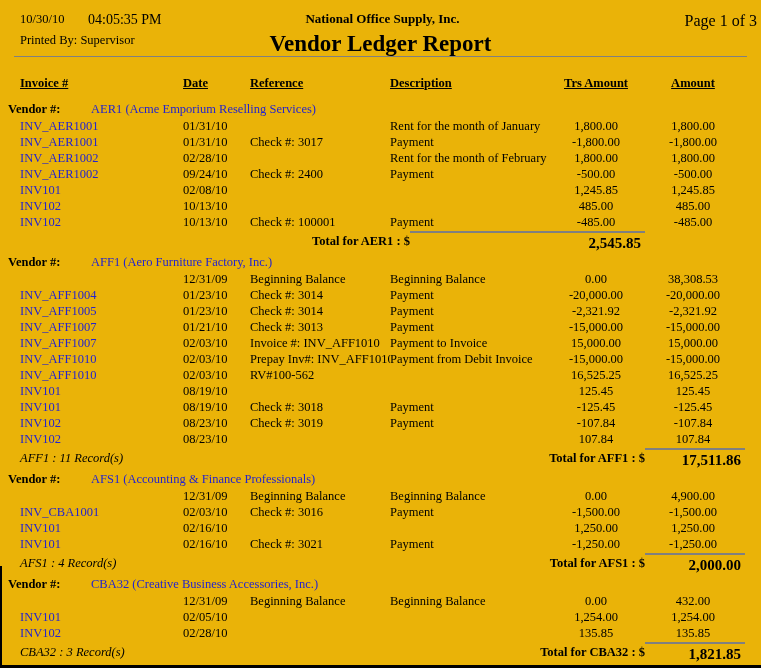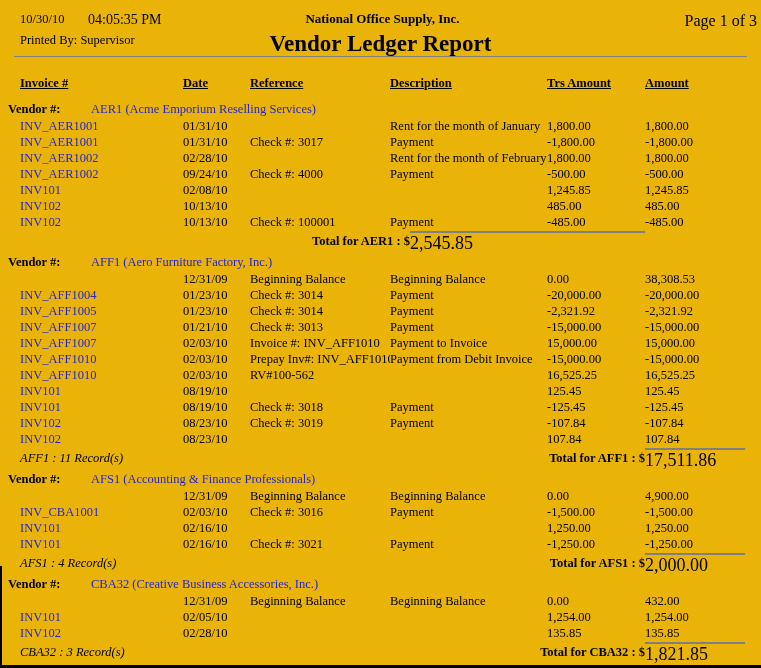--- a/index.html
+++ b/index.html
@@ -16,42 +16,42 @@
   .h-page   { position:absolute; right:4px; top:12px; font-size:16px; }
   .h-printedby { position:absolute; left:20px; top:33px; font-size:12.5px; }
   .h-title  { position:absolute; left:0; right:0; top:31px; text-align:center; font-weight:bold; font-size:23px; }
   .h-rule   { position:absolute; left:14px; right:14px; bottom:0; border-top:1px solid #808080; }
   
   .col-headers {
     display:grid; grid-template-columns:163px 67px 140px 157px 98px 100px;
     padding-left:20px; margin:19px 0 10px; font-weight:bold; font-size:12.5px;
   }
   .ch { text-decoration:underline; white-space:nowrap; }
-  .num { text-align:left; }
+  .num { text-align:center; }
   .amt { padding-right:4px; box-sizing:border-box; }
   
   .vendor-row {
     display:grid; grid-template-columns:83px 1fr; padding-left:8px;
     height:17px; line-height:17px; font-size:12.5px; white-space:nowrap;
   }
   .v-label { font-weight:bold; }
   .link { color:#2424CE; cursor:pointer; text-decoration:none; }
   .row {
     display:grid; grid-template-columns:163px 67px 140px 157px 98px 100px;
     padding-left:20px; height:16px; line-height:16px; font-size:12.5px;
   }
   .cell { white-space:nowrap; overflow:hidden; }
   .foot-row {
     display:grid; grid-template-columns:390px 235px 100px; padding-left:20px;
     height:21px; line-height:21px; margin:1px 0 2px; font-size:12.5px;
   }
   .records { font-style:italic; white-space:nowrap; }
   .total-label { font-weight:bold; text-align:right; white-space:nowrap; }
   .total-amt {
-    font-weight:normal; font-size:18px;
+    font-weight:bold; text-align:right; font-size:15px;
     border-top:2px solid #808080; padding-right:4px; box-sizing:border-box; white-space:nowrap;
   }
   
   .edge-left   { position:absolute; left:0; top:566px; width:2px; height:102px; background:#000; }
   .edge-bottom { position:absolute; left:0; bottom:0; width:100%; height:3px; background:#000; }
 </style>
 </head>
 <body>
 
 <div class="page">
@@ -101,21 +101,21 @@
           <span class="cell  link">INV_AER1002</span>
           <span class="cell">02/28/10</span>
           <span class="cell"></span>
           <span class="cell">Rent for the month of February</span>
           <span class="cell num">1,800.00</span>
           <span class="cell num amt">1,800.00</span>
         </div>
         <div class="row">
           <span class="cell  link">INV_AER1002</span>
           <span class="cell">09/24/10</span>
-          <span class="cell">Check #: 4000</span>
+          <span class="cell">Check #: 2400</span>
           <span class="cell">Payment</span>
           <span class="cell num">-500.00</span>
           <span class="cell num amt">-500.00</span>
         </div>
         <div class="row">
           <span class="cell  link">INV101</span>
           <span class="cell">02/08/10</span>
           <span class="cell"></span>
           <span class="cell"></span>
           <span class="cell num">1,245.85</span>

